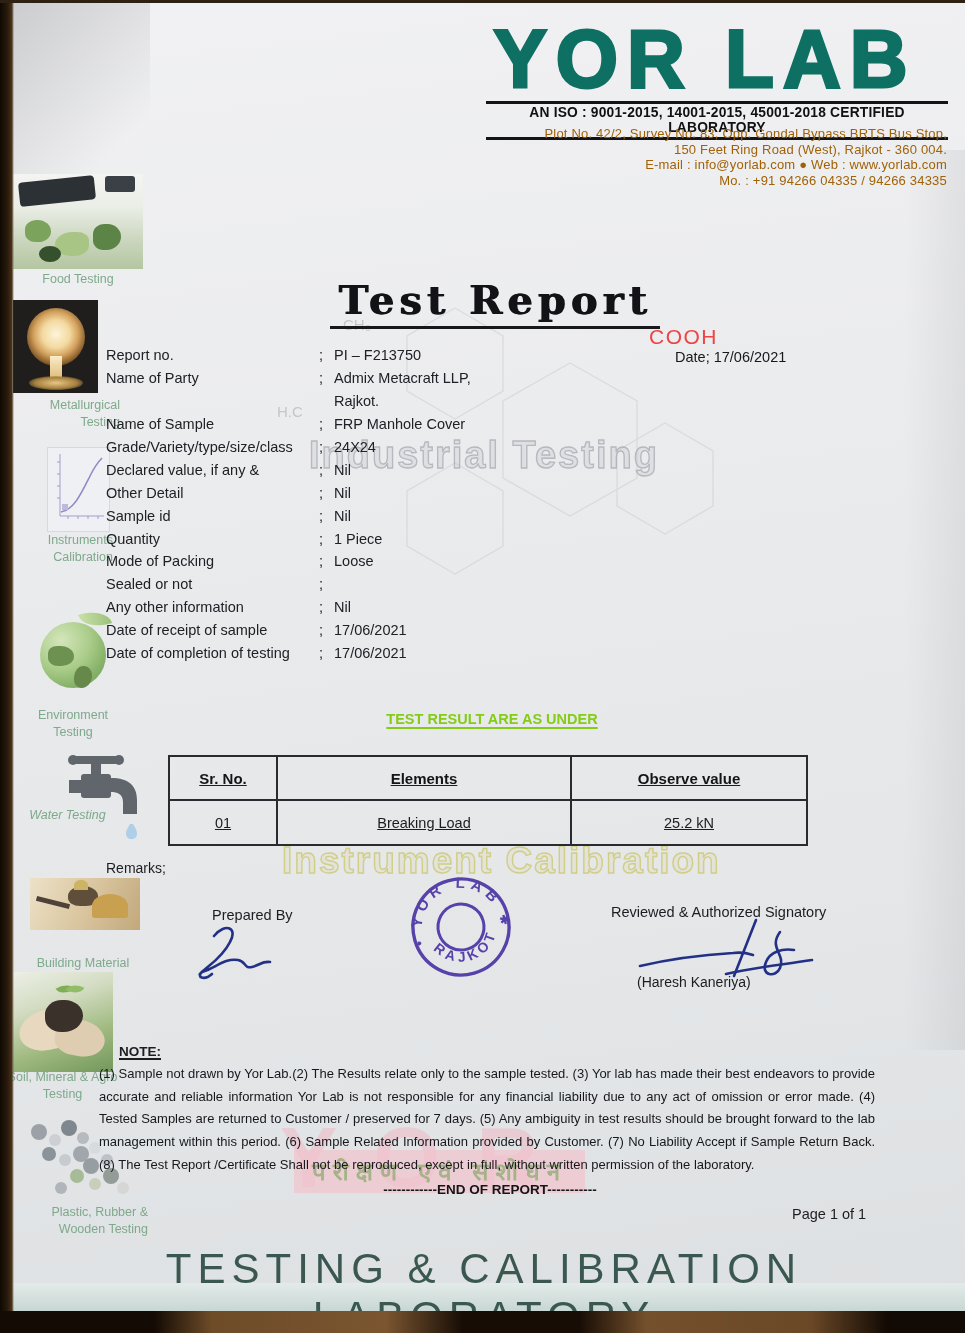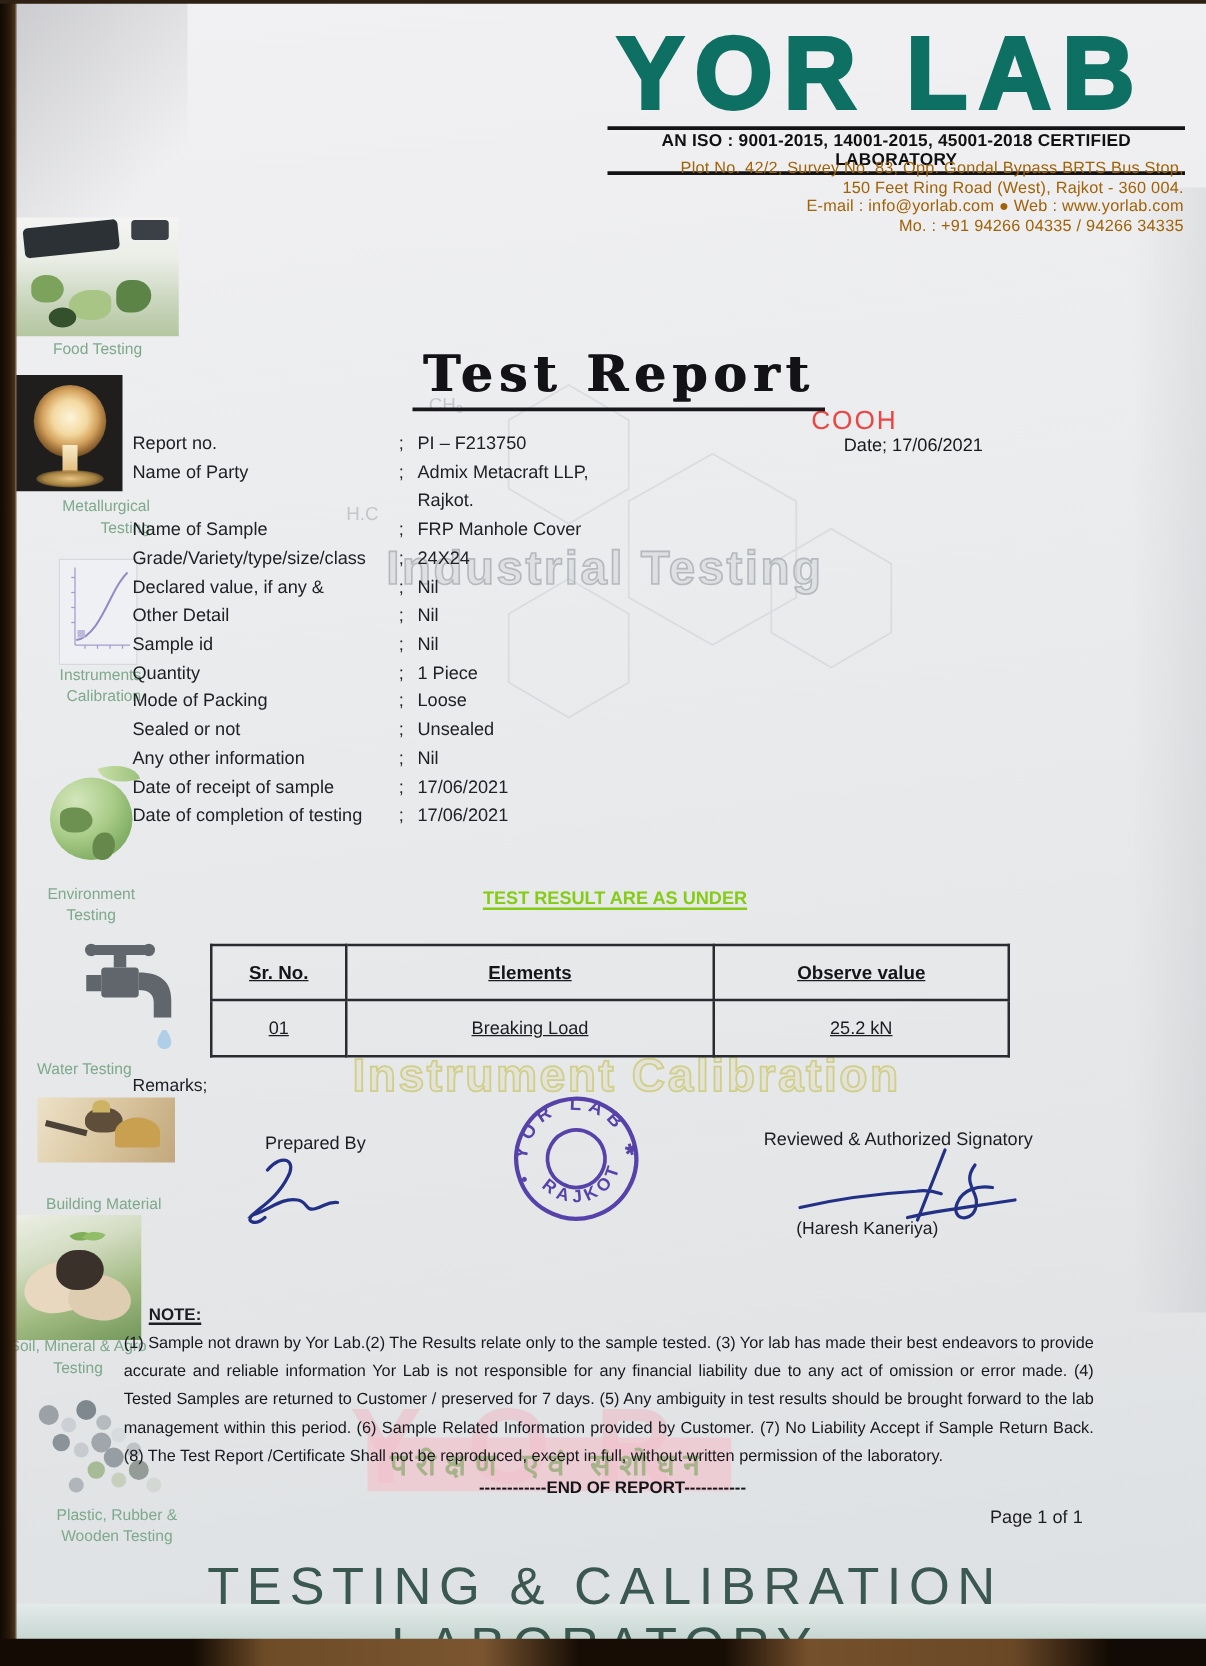--- a/index.html
+++ b/index.html
@@ -321,21 +321,21 @@
       <circle cx="18" cy="10" r="5"></circle>
         <circle cx="64" cy="10" r="5"></circle>
       <rect x="36" y="12" width="10" height="12"></rect>
       <rect x="26" y="24" width="30" height="24" rx="3"></rect>
       <rect x="14" y="30" width="12" height="13"></rect>
       <path d="M56,28 C74,28 82,36 82,50 L82,64 L68,64 L68,52 C68,44 62,42 56,42 Z"></path>
     </g>
     <path d="M75,74 C71,80 70,84 72,87 C74,90 79,90 81,87 C83,84 82,80 78,74 Z" fill="#a9cce8" opacity="0.9"></path>
   </svg>
 </div>
-<div class="cap" style="left:10px; top:847px; width:115px; text-align:center;">Water Testing</div>
+<div class="cap" style="left:10px; top:807px; width:115px; text-align:center;font-style:italic;">Water Testing</div>
 
 <div class="img-build">
   <div class="worker"></div>
   <div class="helmet"></div>
   <div class="pile"></div>
   <div class="tool"></div>
 </div>
 <div class="cap" style="left:18px; top:927px; width:130px; text-align:center;margin-top:28px;">Building Material Testing</div>
 
 <div class="img-soil">
@@ -361,21 +361,21 @@
       <circle cx="66" cy="56" r="8" fill="#8a9298"></circle>
         <circle cx="82" cy="50" r="6" fill="#b8bdc2"></circle>
       <circle cx="52" cy="66" r="7" fill="#9fb58a"></circle>
         <circle cx="70" cy="74" r="6" fill="#c3ccb6"></circle>
       <circle cx="86" cy="66" r="8" fill="#87908a"></circle>
         <circle cx="98" cy="78" r="6" fill="#d2d6d2"></circle>
       <circle cx="36" cy="78" r="6" fill="#a7aeb3"></circle>
     </g>
   </svg>
 </div>
-<div class="cap" style="left:26px; top:1204px; width:135px; text-align:center;">Plastic, Rubber &amp; Wooden Testing</div>
+<div class="cap" style="left:13px; top:1204px; width:135px; text-align:right;">Plastic, Rubber &amp; Wooden Testing</div>
 
 <div class="title">
   <span>Test Report</span>
 </div>
 
 <div class="date">Date; 17/06/2021</div>
 <div class="fields">
   <div class="frow">
       <span class="flabel">Report no.</span>
       <span class="fsep">;</span>
@@ -422,21 +422,20 @@
       <span class="fval">1 Piece</span>
     </div>
   <div class="frow">
       <span class="flabel">Mode of Packing</span>
       <span class="fsep">;</span>
       <span class="fval">Loose</span>
     </div>
   <div class="frow">
       <span class="flabel">Sealed or not</span>
       <span class="fsep">;</span>
-      <span class="fval">Unsealed</span>
     </div>
   <div class="frow">
       <span class="flabel">Any other information</span>
       <span class="fsep">;</span>
       <span class="fval">Nil</span>
     </div>
   <div class="frow">
       <span class="flabel">Date of receipt of sample</span>
       <span class="fsep">;</span>
       <span class="fval">17/06/2021</span>

